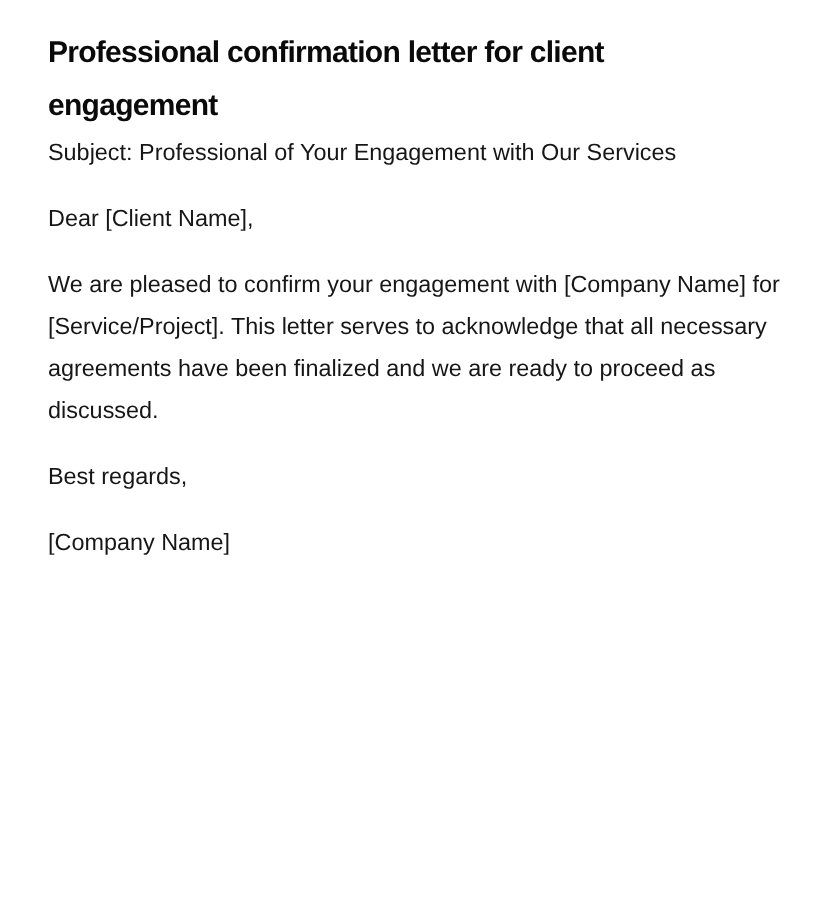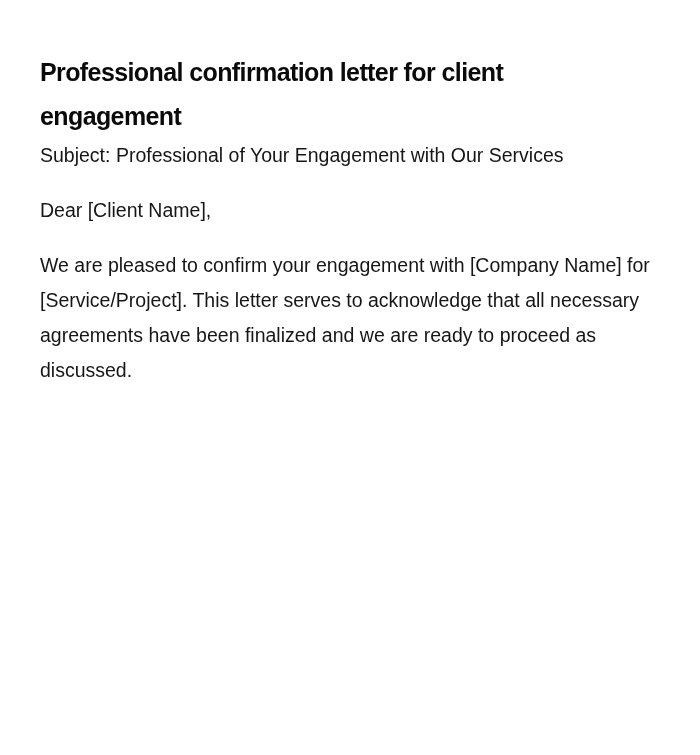--- a/index.html
+++ b/index.html
@@ -12,21 +12,20 @@
       height: 755px;
       overflow: hidden;
       font-family: "Liberation Sans", sans-serif;
       color: #111111;
     }
     .page {
       position: relative;
       padding: 22px 40px 0 40px;
       box-sizing: border-box;
       width: 700px;
-      margin-top: 28px;
     }
     .title {
       font-family: "Liberation Sans", sans-serif;
       font-weight: bold;
       font-size: 25px;
       line-height: 44px;
       letter-spacing: -0.6px;
       margin: 0;
       color: #0a0a0a;
       width: 600px;
@@ -42,13 +41,15 @@
     .gap { margin-top: 20px; }
   </style>
 </head>
 <body>
 
 <div class="page">
   <h1 class="title">Professional confirmation letter for client engagement</h1>
   <p class="para subject">Subject: Professional of Your Engagement with Our Services</p>
   <p class="para gap">Dear [Client Name],</p>
   <p class="para gap">We are pleased to confirm your engagement with [Company Name] for [Service/Project]. This letter serves to acknowledge that all necessary agreements have been finalized and we are ready to proceed as discussed.</p>
+  <p class="para gap">Best regards,</p>
+  <p class="para gap">[Company Name]</p>
 </div>
 
 </body></html>

